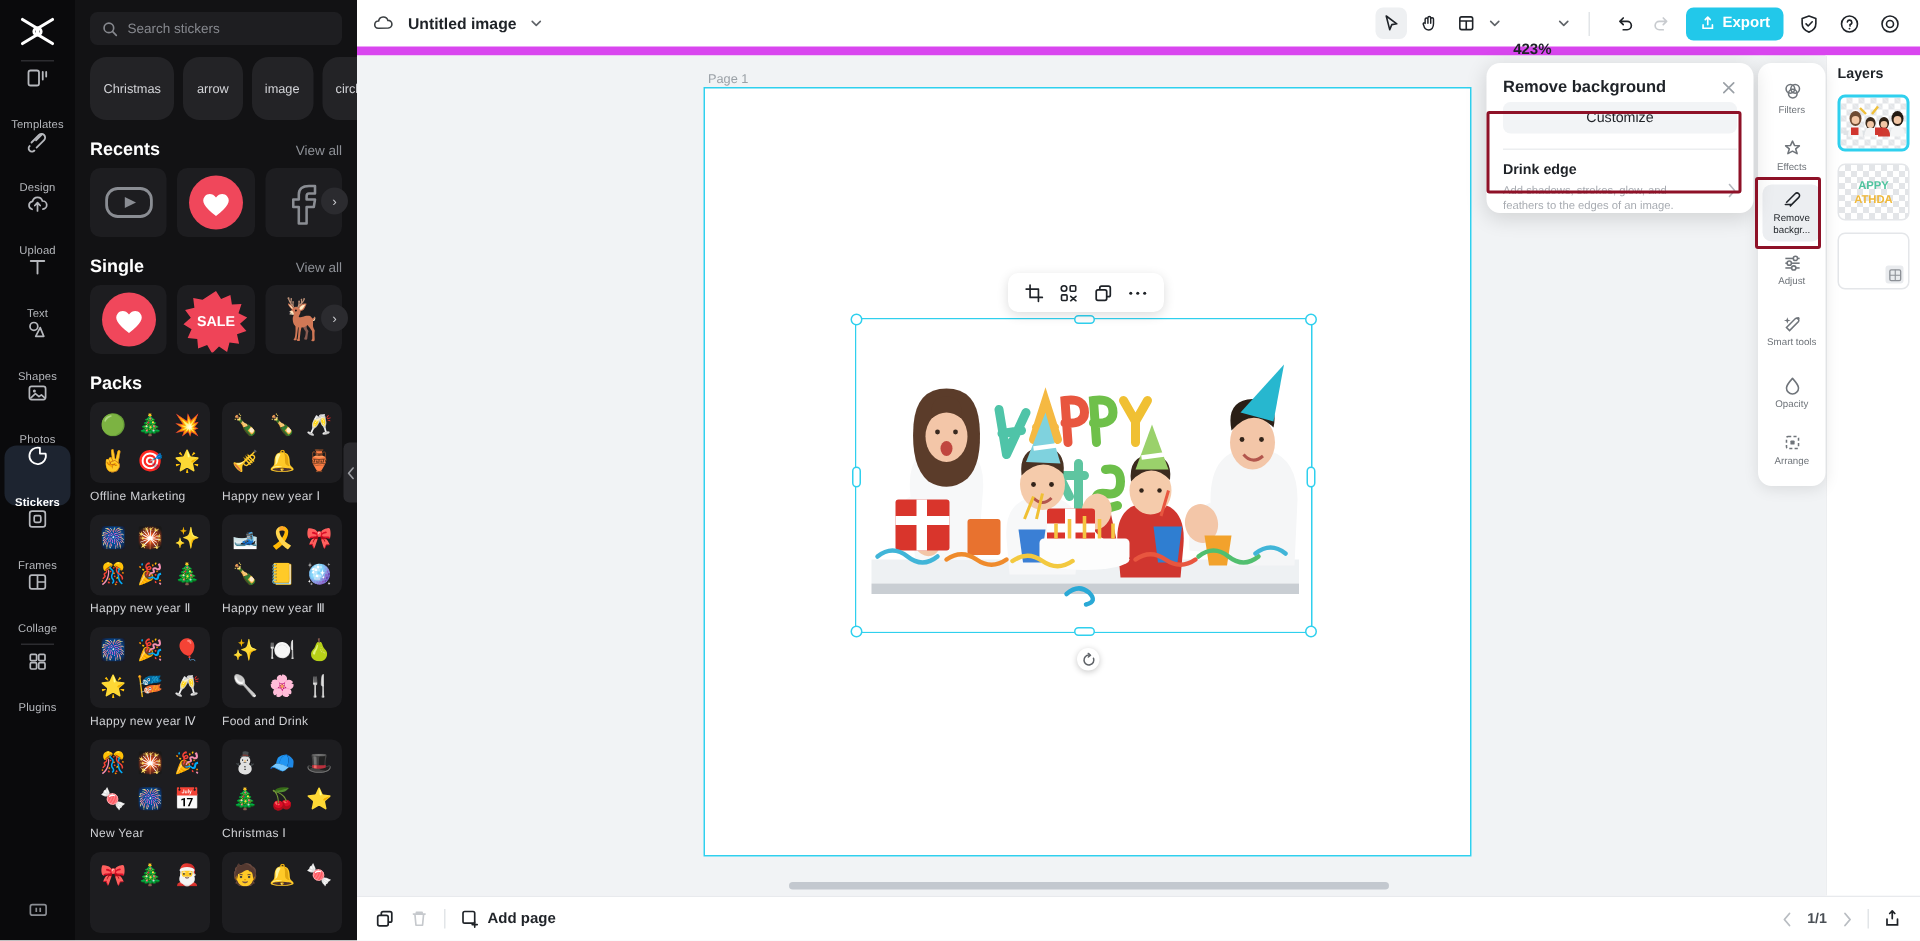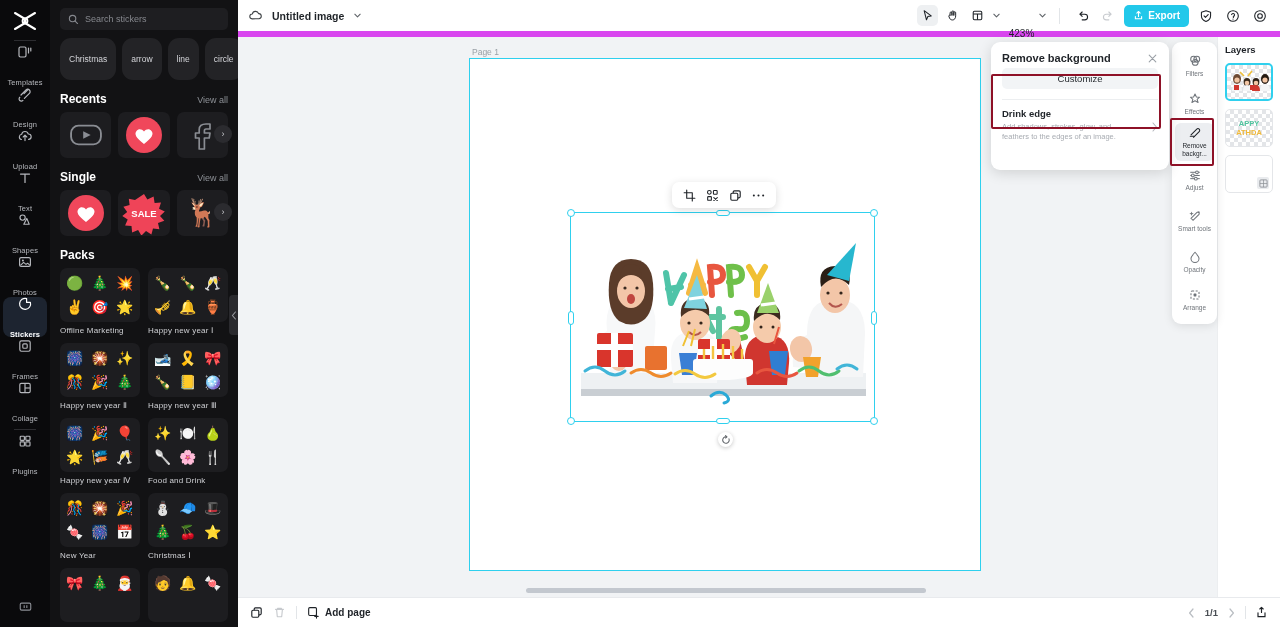--- a/index.html
+++ b/index.html
@@ -89,21 +89,21 @@
     padding: 0 10px; border-bottom: 6px solid #d946ef; flex: 0 0 37px;
   }
   .tb-left { display: flex; align-items: center; gap: 9px; }
   .doc-title { font-size: 10.5px; color: #1f2328; font-weight: bold; }
   .tb-center { flex: 1 1 auto; display: flex; align-items: center; justify-content: flex-end; gap: 4px; }
   .tb-btn {
     width: 21px; height: 21px; border-radius: 5px; display: flex;
     align-items: center; justify-content: center; cursor: pointer;
   }
   .tb-btn.sel { background: #eef0f2; }
-  .zoom-val { font-size: 10px; color: #1f2328; font-weight: normal; margin-left: 4px; margin-top: 36px; }
+  .zoom-val { font-size: 10px; color: #1f2328; font-weight: bold; margin-left: 4px; margin-top: 36px; }
   .tb-div { width: 1px; height: 16px; background: #e2e5e8; margin: 0 8px; }
   .tb-right { display: flex; align-items: center; gap: 6px; margin-left: 6px; }
   .export-btn {
     background: #22c8ea; color: #fff; font-size: 10px; font-weight: bold;
     height: 22px; border-radius: 5px; padding: 0 9px;
     display: flex; align-items: center; gap: 4px; cursor: pointer; border: none;
   }
 
   .canvas-area { flex: 1 1 auto; position: relative; overflow: hidden; background: #f1f3f5; }
   .page-label {
@@ -150,21 +150,21 @@
   .bb-left { display: flex; align-items: center; gap: 10px; }
   .bb-div { width: 1px; height: 13px; background: #e2e5e8; }
   .addpage { display: flex; align-items: center; gap: 5px; font-size: 10px; color: #1f2328; font-weight: bold; cursor: pointer; }
   .bb-right { margin-left: auto; display: flex; align-items: center; gap: 9px; }
   .pg-ind { font-size: 9.5px; color: #4a4f55; font-weight: bold; }
 
   
   .rb-panel {
     position: absolute; right: 111px; top: 42px; width: 178px;
     background: #fff; border-radius: 9px; box-shadow: 0 3px 14px rgba(0,0,0,.14);
-    padding: 10px 11px 28px; z-index: 10;
+    padding: 10px 11px 0; z-index: 10;
   }
   .rb-head { display: flex; align-items: center; justify-content: space-between; }
   .rb-title { font-size: 11px; font-weight: bold; color: #1f2328; }
   .rb-auto { position: relative; padding: 10px 0 6px; }
   .rb-auto-title { font-size: 9.5px; font-weight: bold; color: #1f2328; }
   .rb-auto-sub { font-size: 7.5px; color: #a8acb2; line-height: 10px; margin-top: 3px; width: 98px; }
   .toggle {
     position: absolute; right: 2px; top: 26px; width: 22px; height: 12px;
     border-radius: 7px; background: #22c8ea; cursor: pointer;
   }
@@ -358,21 +358,21 @@
               <line x1="7.6" y1="7.6" x2="10.4" y2="10.4" stroke="#86888e" stroke-width="1.2" stroke-linecap="round"></line>
             </svg>
         </span>
         <input type="text" placeholder="Search stickers" style="">
       </div>
     </div>
 
     <div class="chips">
       <div class="chip">Christmas</div>
       <div class="chip">arrow</div>
-      <div class="chip">line</div>
+      <div class="chip">image</div>
       <div class="chip">circle</div>
     </div>
 
     <div class="sec-head">
       <span class="sec-title">Recents</span>
       <span class="sec-viewall">View all</span>
     </div>
     <div class="tile-row">
       <div class="tile">
         <svg width="38" height="28" viewBox="0 0 40 30">

